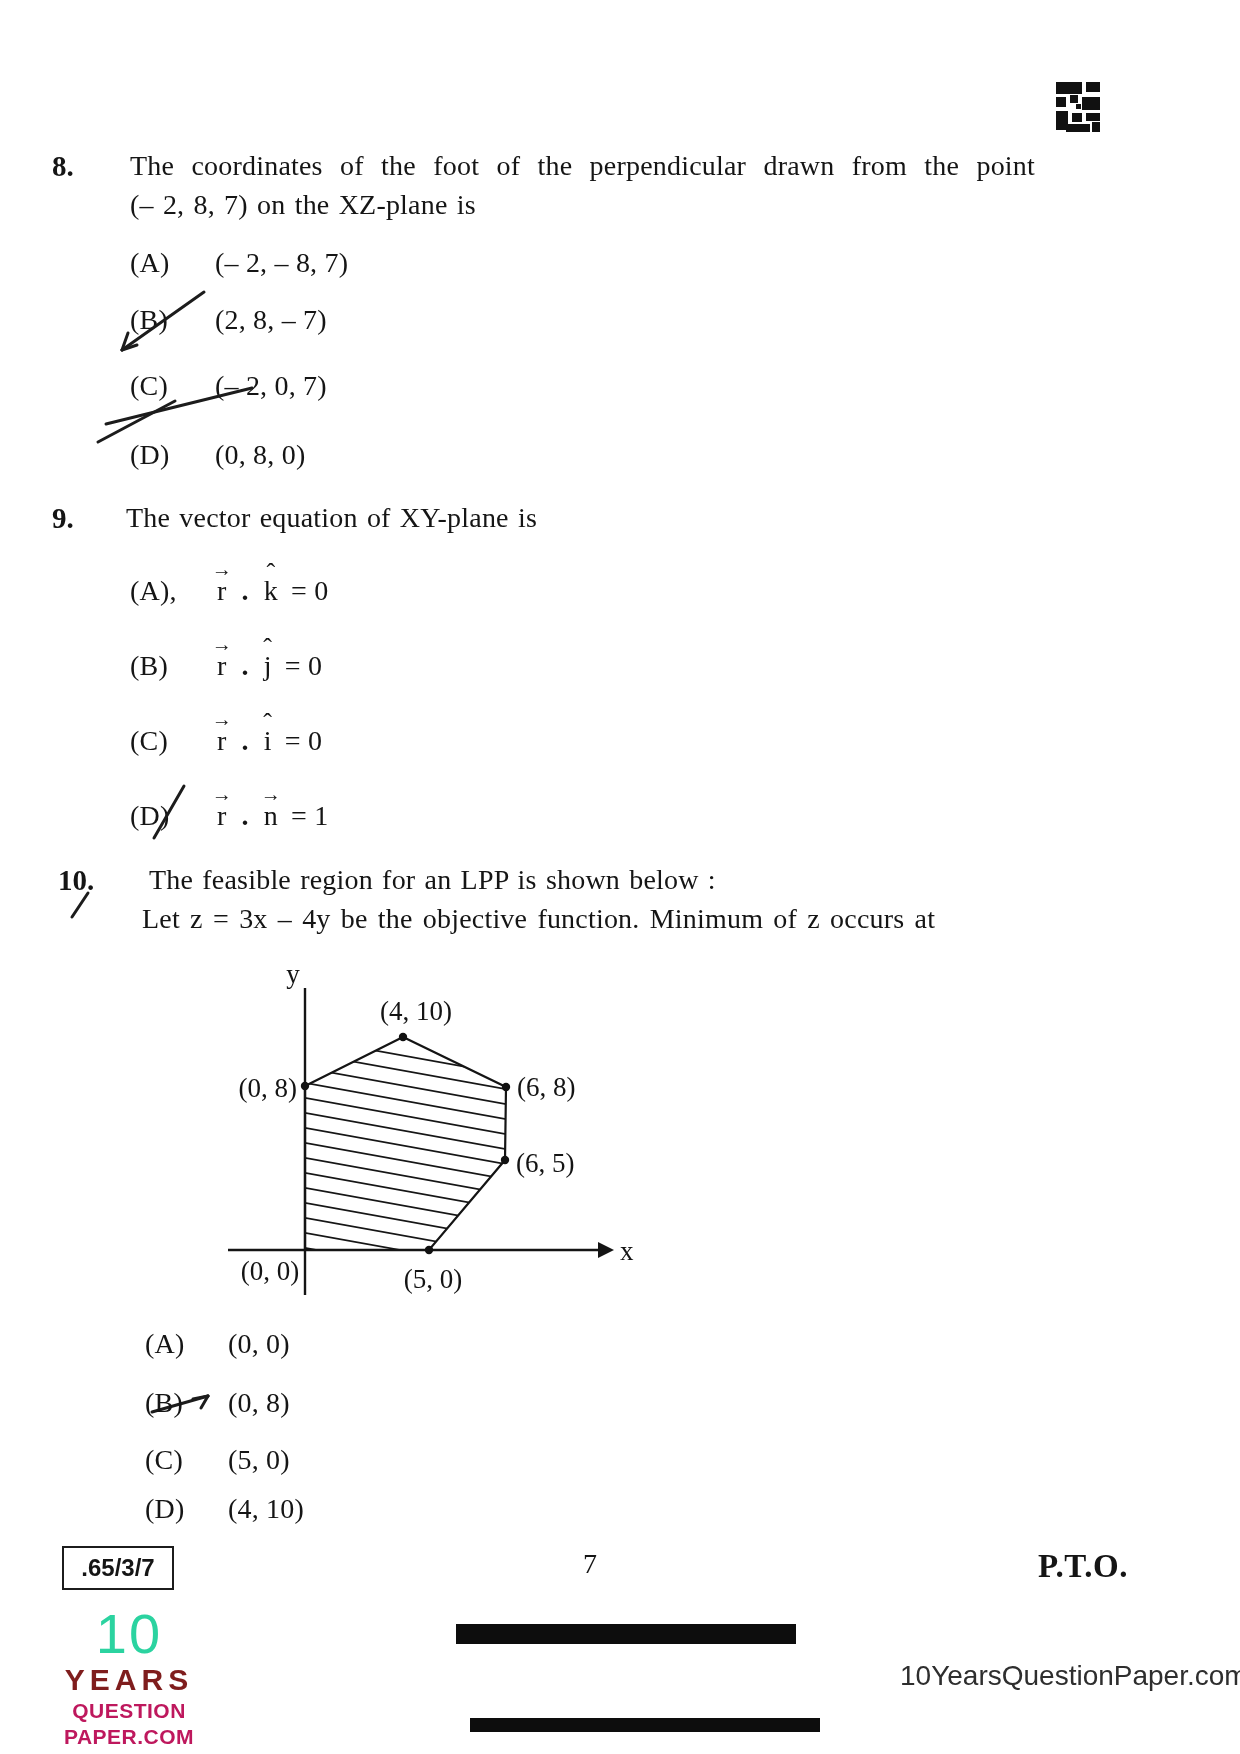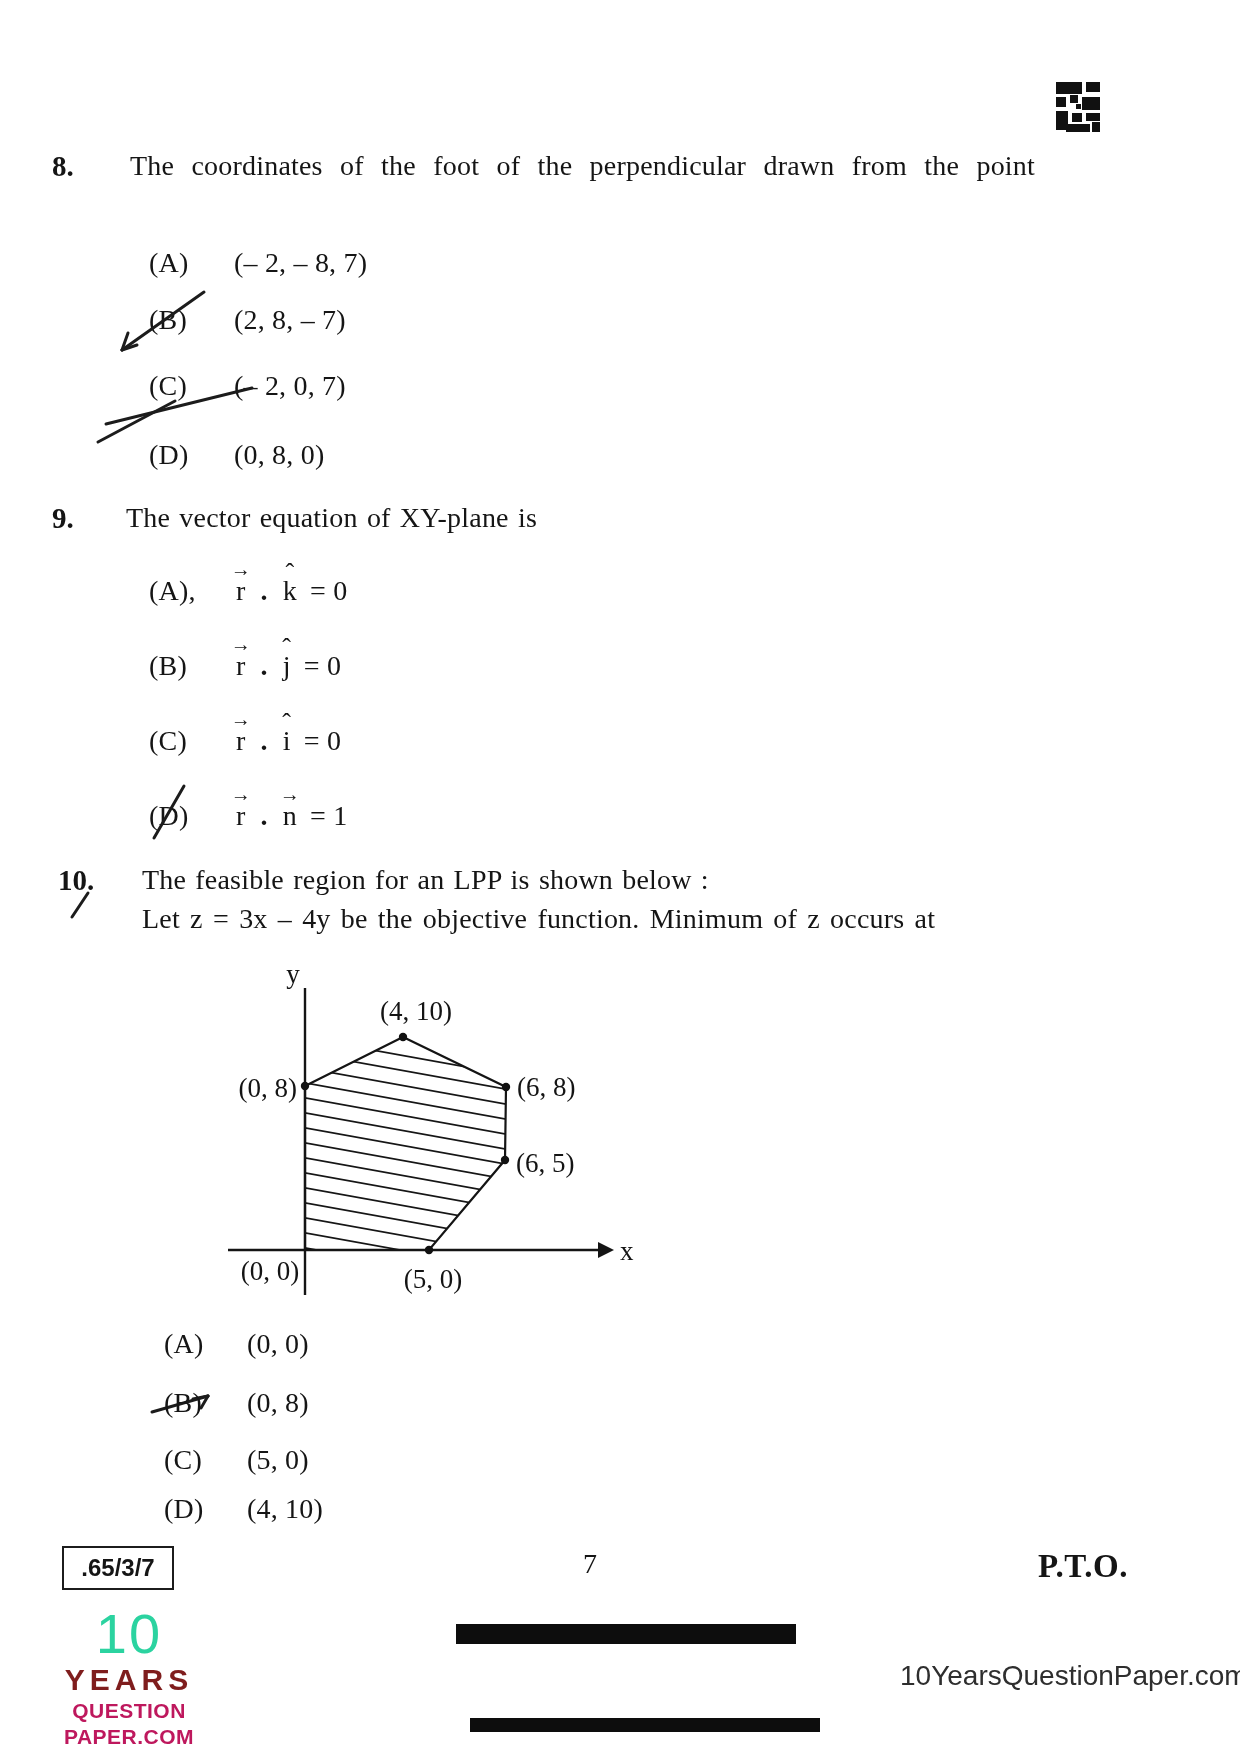--- a/index.html
+++ b/index.html
@@ -9,21 +9,21 @@
     margin:0 auto;
     background:#ffffff;
     font-family:"Liberation Serif","DejaVu Serif",serif;
     color:#151515;
     overflow:hidden;
   }
   .abs{position:absolute;}
   .qnum{font-weight:bold;font-size:29px;}
   .qline{font-size:28px;white-space:nowrap;letter-spacing:.2px;word-spacing:2px;}
   .jline{white-space:normal;text-align:justify;text-align-last:justify;width:905px;word-spacing:4px;}
-  .opt{font-size:28px;letter-spacing:.2px;margin-left:19px;}
+  .opt{font-size:28px;letter-spacing:.2px;}
   .olabel{display:inline-block;width:85px;}
   .olabel10{display:inline-block;width:83px;}
   .oval{white-space:nowrap;}
   
   .mrow{font-size:28px;}
   .math{white-space:nowrap;}
   .vec{position:relative;display:inline-block;margin:0 2px;}
   .vec .acc{position:absolute;left:50%;transform:translateX(-50%);line-height:1;}
   .acc-arrow{top:-16px;font-size:20px;}
   .acc-hat{top:-15px;font-size:26px;}
@@ -79,20 +79,21 @@
       <rect x="16" y="31" width="10" height="9"></rect>
         <rect x="30" y="31" width="14" height="8"></rect>
       <rect x="10" y="42" width="24" height="8"></rect>
         <rect x="36" y="40" width="8" height="10"></rect>
       <rect x="20" y="22" width="5" height="5"></rect>
     </g>
   </svg>
 
   <div class="abs qnum" style="left:52px;top:150px;">8.</div>
   <div class="abs qline jline" style="left:130px;top:150px;">The coordinates of the foot of the perpendicular drawn from the point</div>
+  <div class="abs qline" style="left:130px;top:189px;">(– 2, 8, 7) on the XZ-plane is</div>
 
   <div class="abs opt" style="left:130px;top:247px;">
     <span class="olabel">(A)</span><span class="oval">(– 2, – 8, 7)</span>
   </div>
   <div class="abs opt" style="left:130px;top:304px;">
     <span class="olabel">(B)</span><span class="oval">(2, 8, – 7)</span>
   </div>
   <div class="abs opt" style="left:130px;top:370px;">
     <span class="olabel">(C)</span><span class="oval">(– 2, 0, 7)</span>
   </div>
@@ -110,21 +111,21 @@
     <span class="olabel">(B)</span><span class="math"><span class="vec"><span class="acc acc-arrow">→</span><span>r</span></span><span class="mdot">.</span><span class="vec"><span class="acc acc-hat">ˆ</span><span>j</span></span><span class="rhs">= 0</span></span>
   </div>
   <div class="abs opt mrow" style="left:130px;top:725px;">
     <span class="olabel">(C)</span><span class="math"><span class="vec"><span class="acc acc-arrow">→</span><span>r</span></span><span class="mdot">.</span><span class="vec"><span class="acc acc-hat">ˆ</span><span>i</span></span><span class="rhs">= 0</span></span>
   </div>
   <div class="abs opt mrow" style="left:130px;top:800px;">
     <span class="olabel">(D)</span><span class="math"><span class="vec"><span class="acc acc-arrow">→</span><span>r</span></span><span class="mdot">.</span><span class="vec"><span class="acc acc-arrow">→</span><span>n</span></span><span class="rhs">= 1</span></span>
   </div>
 
   <div class="abs qnum" style="left:58px;top:864px;">10.</div>
-  <div class="abs qline" style="left:142px;top:864px;">The feasible region for an LPP is shown below :</div>
+  <div class="abs qline" style="left:149px;top:864px;">The feasible region for an LPP is shown below :</div>
   <div class="abs qline" style="left:142px;top:903px;word-spacing:3px;">Let z = 3x – 4y be the objective function. Minimum of z occurs at</div>
 
   <svg id="overlay-svg" width="1240" height="1754" viewBox="0 0 1240 1754">
       <defs>
         <clipPath id="polyclip">
           <polygon points="305,1086 403,1037 506,1087 505,1160 429,1250 305,1250"></polygon>
         </clipPath>
       </defs>
       <g clip-path="url(#polyclip)" stroke="#161616" stroke-width="1.7">
         <line x1="250" y1="1028" x2="545" y2="1081.1"></line>

